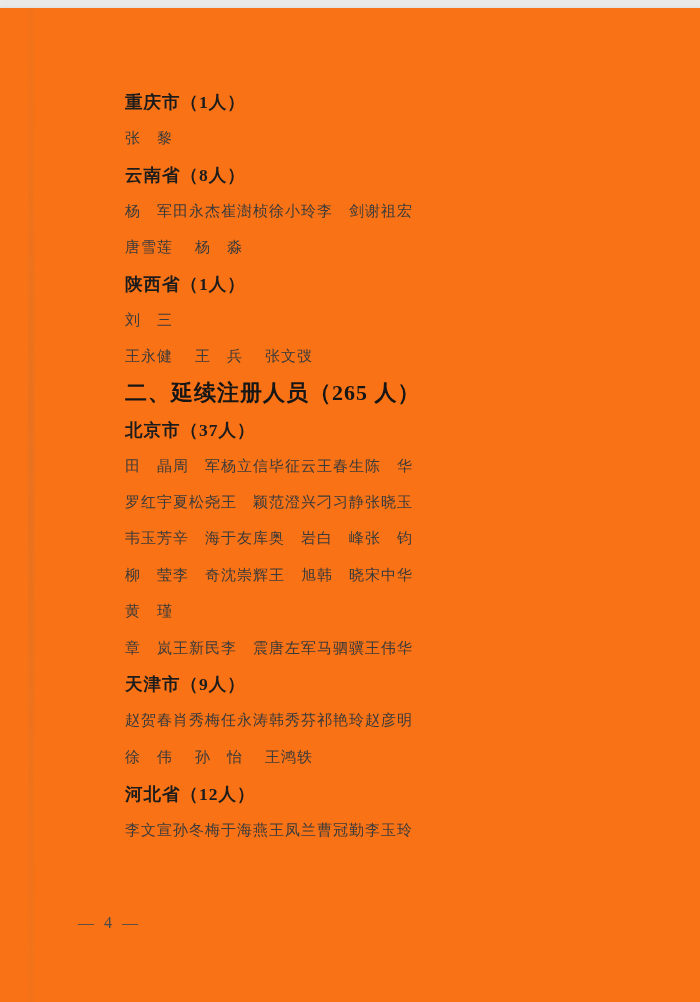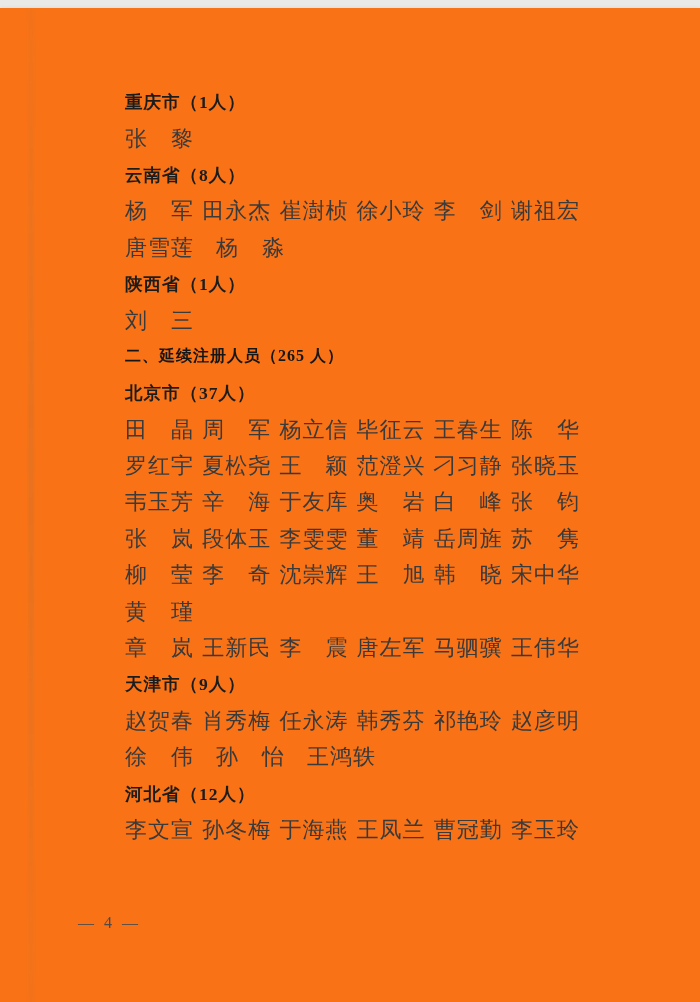--- a/index.html
+++ b/index.html
@@ -35,31 +35,31 @@
     align-items:center;
   }
   .heading{
     font-weight:700;
     font-size:17.5px;
     color:#1c1c1c;
     letter-spacing:1px;
   }
   .section-heading{
     font-weight:700;
-    font-size:16px;
+    font-size:22px;
     color:#161616;
     letter-spacing:1px;
   }
   .names{
-    font-size:22px;
+    font-size:15px;
     color:#3a3a3a;
     letter-spacing:1px;
   }
   .names:not(.justify){gap:22px;}
-  .justify{justify-content:space-between;}
+  .justify{}
   .name{white-space:pre;}
   .page-num{
     position:absolute;
     left:78px;top:906px;
     font-size:16px;
     color:#4a4a4a;
     letter-spacing:3px;
   }
 </style>
 </head>
@@ -83,20 +83,25 @@
         <span class="name">谢祖宏</span>
       </div>
     <div class="line names">
         <span class="name">唐雪莲</span>
         <span class="name">杨　淼</span>
       </div>
     <div class="line heading">陕西省（1人）</div>
     <div class="line names">
         <span class="name">刘　三</span>
       </div>
+    <div class="line names">
+        <span class="name">王永健</span>
+        <span class="name">王　兵</span>
+        <span class="name">张文弢</span>
+      </div>
     <div class="line section-heading">二、延续注册人员（265 人）</div>
     <div class="line heading">北京市（37人）</div>
     <div class="line names justify">
         <span class="name">田　晶</span>
         <span class="name">周　军</span>
         <span class="name">杨立信</span>
         <span class="name">毕征云</span>
         <span class="name">王春生</span>
         <span class="name">陈　华</span>
       </div>
@@ -108,28 +113,20 @@
         <span class="name">刁习静</span>
         <span class="name">张晓玉</span>
       </div>
     <div class="line names justify">
         <span class="name">韦玉芳</span>
         <span class="name">辛　海</span>
         <span class="name">于友库</span>
         <span class="name">奥　岩</span>
         <span class="name">白　峰</span>
         <span class="name">张　钧</span>
-      </div>
-    <div class="line names justify">
-        <span class="name">张　岚</span>
-        <span class="name">段体玉</span>
-        <span class="name">李雯雯</span>
-        <span class="name">董　靖</span>
-        <span class="name">岳周旌</span>
-        <span class="name">苏　隽</span>
       </div>
     <div class="line names justify">
         <span class="name">柳　莹</span>
         <span class="name">李　奇</span>
         <span class="name">沈崇辉</span>
         <span class="name">王　旭</span>
         <span class="name">韩　晓</span>
         <span class="name">宋中华</span>
       </div>
     <div class="line names">

